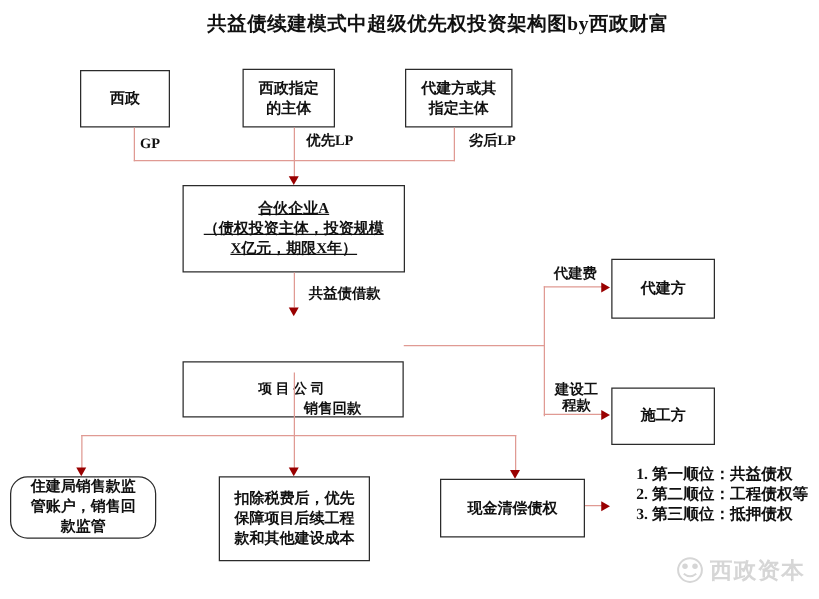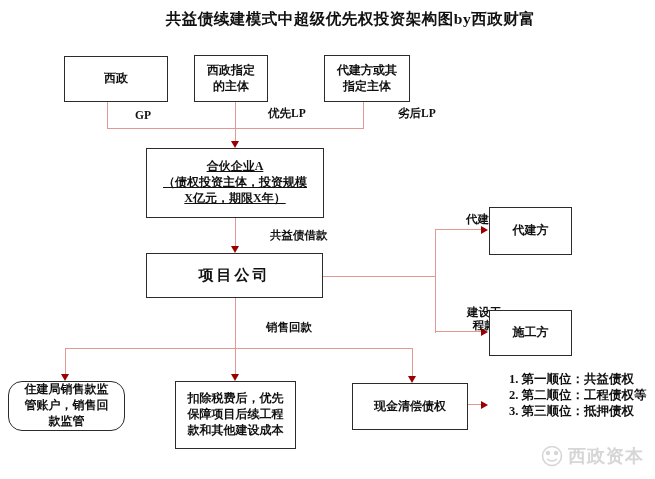--- a/index.html
+++ b/index.html
@@ -11,24 +11,24 @@
   .title{
     position:absolute;left:0;top:9px;width:655px;text-align:center;
     font-size:15.5px;font-weight:bold;letter-spacing:0.5px;padding-left:23px;
   }
   .box{
     position:absolute;border:1.6px solid #2b2b2b;background:#ffffff;
     display:flex;align-items:center;justify-content:center;text-align:center;
     font-weight:bold;font-size:12px;line-height:1.32;white-space:pre-line;
     box-sizing:border-box;
   }
-  .box.big{font-size:15px;letter-spacing:3px;}
+  .box.big{font-size:11px;letter-spacing:3px;margin-top:36px;}
   .lbl{
     position:absolute;font-weight:bold;font-size:11.5px;white-space:pre-line;
-    text-align:center;line-height:1.15;margin-left:23px;
+    text-align:center;line-height:1.15;
   }
   .hline,.vline{position:absolute;background:#e09a93;}
   .hline{height:1.4px;}
   .vline{width:1.4px;}
   .arr-d{
     position:absolute;width:0;height:0;
     border-left:4.5px solid transparent;border-right:4.5px solid transparent;
     border-top:7px solid #990000;
   }
   .arr-r{
@@ -43,21 +43,21 @@
   .watermark{
     position:absolute;left:541px;top:444px;display:flex;align-items:center;
     gap:5px;color:#d6d6d6;font-weight:bold;font-size:18px;letter-spacing:1px;
   }
 </style>
 </head>
 <body>
 
 <div class="title">共益债续建模式中超级优先权投资架构图by西政财富</div>
 
-<div class="box" style="left:64px;top:56px;width:104px;height:46px;">西政</div>
+<div class="box" style="left:64px;top:56px;width:72px;height:46px;">西政</div>
 <div class="box" style="left:194px;top:55px;width:74px;height:47px;">西政指定
 的主体</div>
 <div class="box" style="left:324px;top:55px;width:86px;height:47px;">代建方或其
 指定主体</div>
 
 <div class="lbl" style="left:112px;top:109px;">GP</div>
 <div class="lbl" style="left:245px;top:107px;">优先LP</div>
 <div class="lbl" style="left:375px;top:107px;">劣后LP</div>
 
 <div class="vline" style="left:107px;top:102px;height:27px;"></div>

